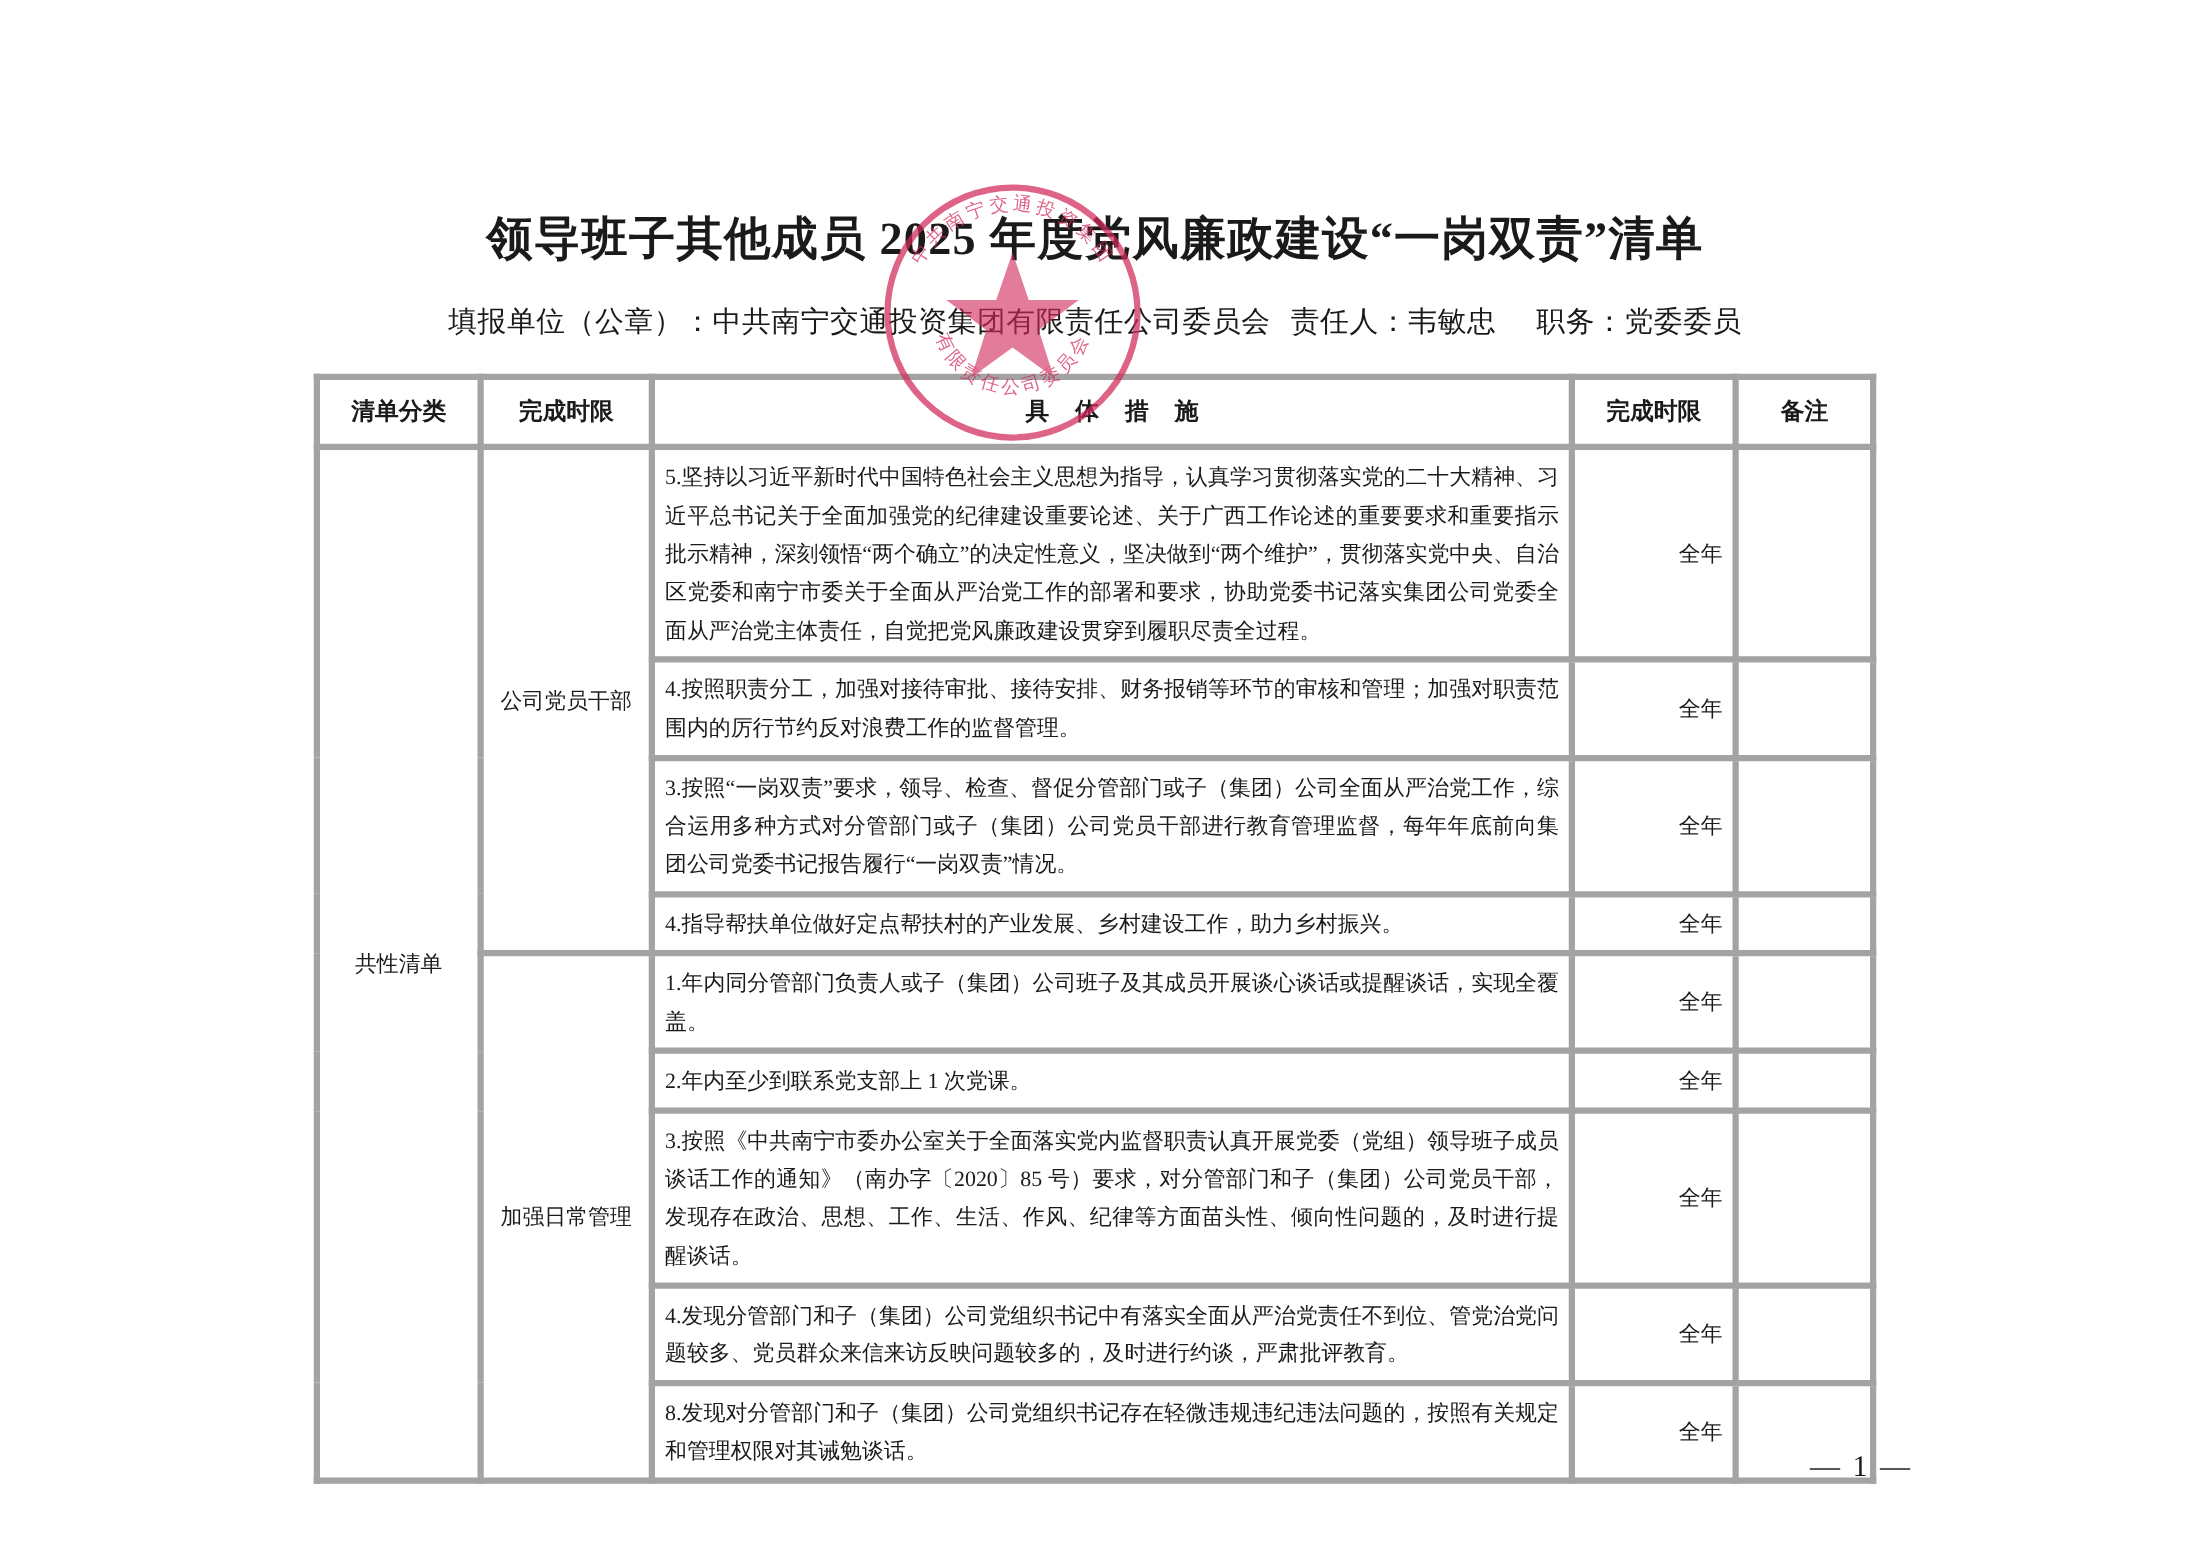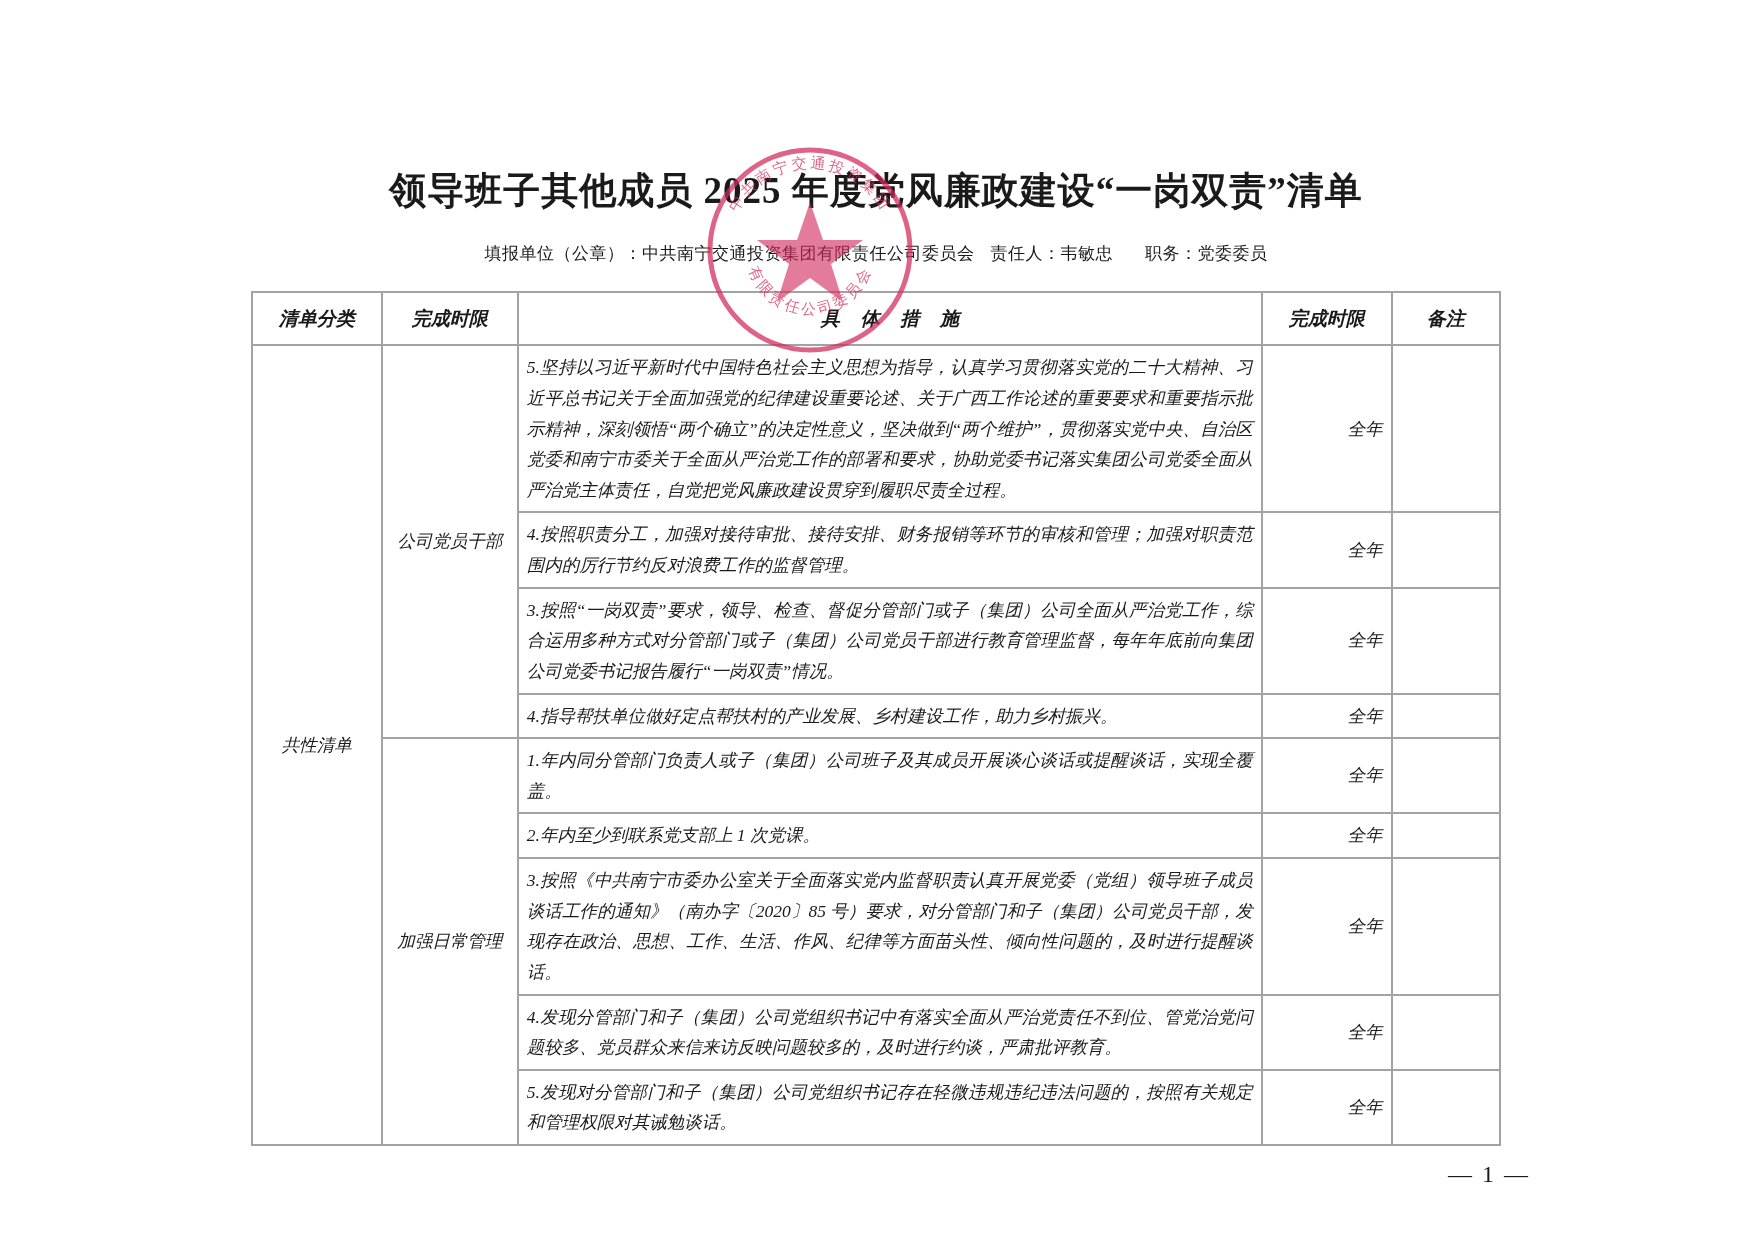--- a/index.html
+++ b/index.html
@@ -26,45 +26,44 @@
     text-align: center;
     font-size: 37px;
     font-weight: bold;
     letter-spacing: 1px;
     margin: 0;
     padding-top: 150px;
     font-family: "Liberation Serif", "DejaVu Serif", serif;
   }
   .meta-line {
     text-align: center;
-    font-size: 17px;
+    font-size: 23px;
     margin-top: 26px;
     letter-spacing: 0.5px;
     white-space: nowrap;
   }
   .meta-line .seg {
     display: inline;
   }
   .meta-line .gap {
     display: inline-block;
     width: 16px;
   }
   table.list {
     border-collapse: collapse;
     margin: 26px auto 0 auto;
     width: 1250px;
     table-layout: fixed;
   }
   table.list th, table.list td {
-    border: 2px solid #a3a3a3;
+    border: 5px solid #a3a3a3;
     vertical-align: middle;
     padding: 6px 8px;
     font-size: 17.5px;
     line-height: 1.75;
-    font-style: italic;
   }
   table.list th {
     text-align: center;
     font-weight: bold;
     font-size: 19px;
     padding: 9px 4px;
   }
   th.col-cat { width: 112px; }
   th.col-item { width: 118px; }
   th.col-measure { width: 690px; margin-left: 24px; }
@@ -197,21 +196,21 @@
         <td class="remark"></td>
       </tr>
 
       <tr>
         <td class="measure">4.发现分管部门和子（集团）公司党组织书记中有落实全面从严治党责任不到位、管党治党问题较多、党员群众来信来访反映问题较多的，及时进行约谈，严肃批评教育。</td>
         <td class="deadline">全年</td>
         <td class="remark"></td>
       </tr>
 
       <tr>
-        <td class="measure">5.发现对分管部门和子（集团）公司党组织书记存在轻微违规违纪违法问题的，按照有关规定和管理权限对其诫勉谈话。</td>
+        <td class="measure">8.发现对分管部门和子（集团）公司党组织书记存在轻微违规违纪违法问题的，按照有关规定和管理权限对其诫勉谈话。</td>
         <td class="deadline">全年</td>
         <td class="remark"></td>
       </tr>
 
     </tbody>
   </table>
 
   <div class="page-number">— 1 —</div>
 
 </div>

